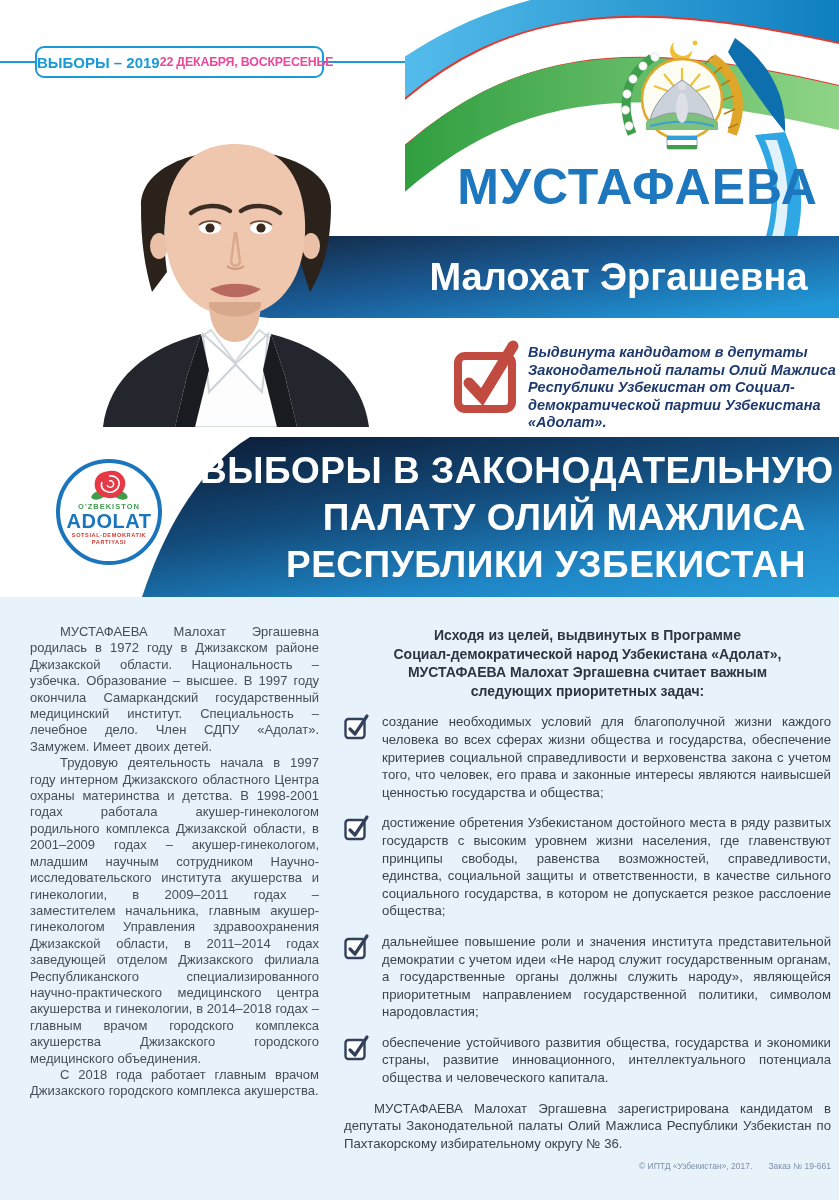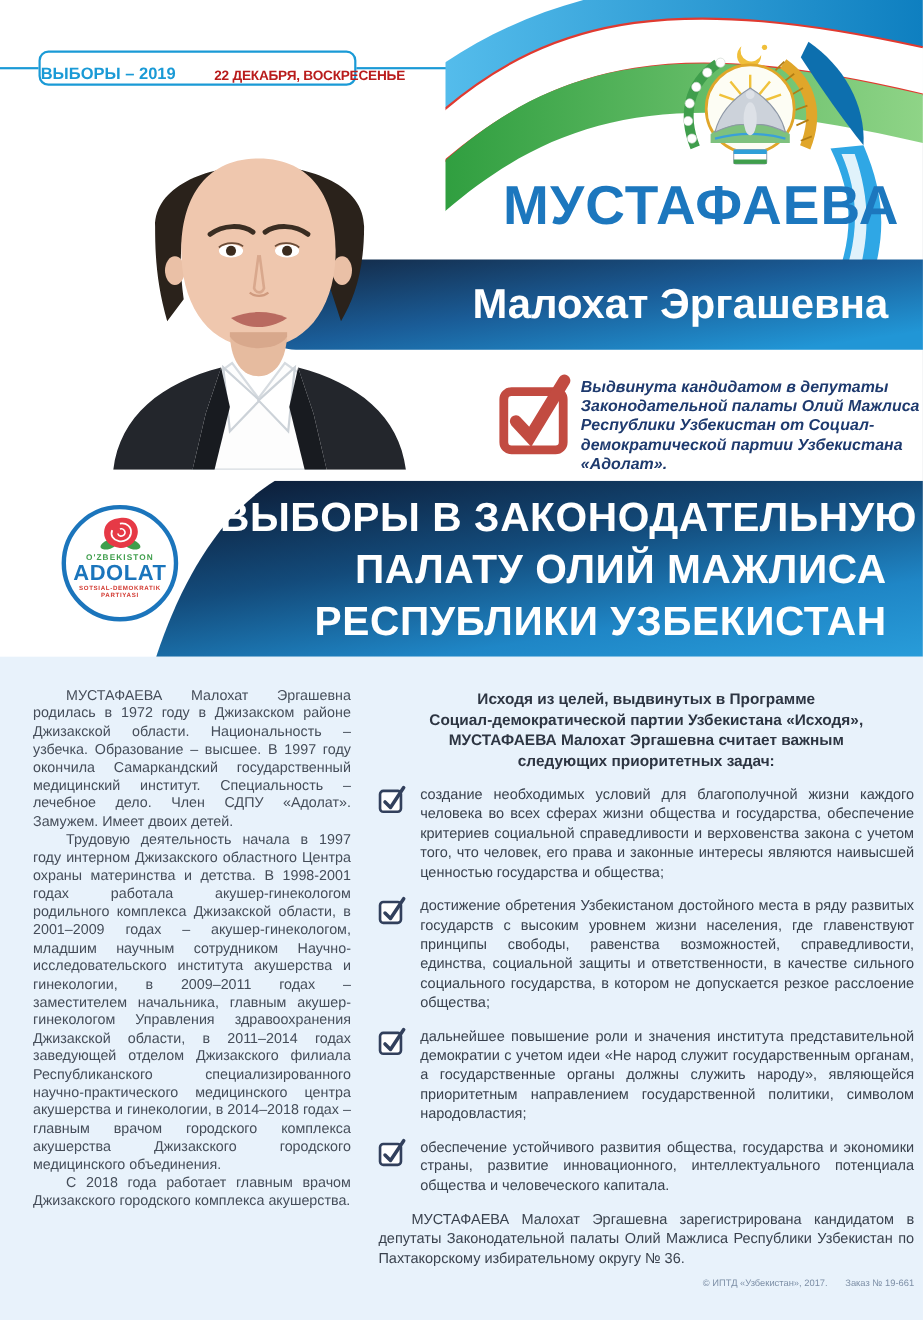--- a/index.html
+++ b/index.html
@@ -3,24 +3,24 @@
 <meta charset="utf-8">
 <style>
   html,body{margin:0;padding:0;background:#9aa3ad;}
   .page{position:relative;width:839px;height:1200px;margin:0 auto;background:#fff;overflow:hidden;
         font-family:"Liberation Sans","DejaVu Sans",sans-serif;}
   .abs{position:absolute;}
 
   
   .rule{background:#1a9ad6;height:2px;}
   .badge{left:35px;top:46px;width:289px;height:32px;border:2.5px solid #1a9ad6;border-radius:9px;
-         background:#fff;display:flex;align-items:flex-end;z-index:6;box-sizing:border-box;}
+         background:#fff;display:flex;align-items:center;z-index:6;box-sizing:border-box;}
   .badge-left{flex:0 0 112px;text-align:center;font-weight:bold;font-size:15px;color:#1a9ad6;white-space:nowrap;}
   .badge-div{width:2px;height:21px;background:#1a9ad6;}
-  .badge-right{flex:1;text-align:center;font-weight:bold;font-size:12.4px;letter-spacing:-0.2px;color:#b91c1c;white-space:nowrap;margin-left:35px;}
+  .badge-right{flex:1;text-align:center;font-weight:bold;font-size:12.4px;letter-spacing:-0.2px;color:#ec4899;white-space:nowrap;}
 
   
   .surname{left:435px;top:158px;width:405px;text-align:center;font-size:50px;font-weight:bold;
            color:#1c77be;letter-spacing:1px;z-index:2;white-space:nowrap;}
   .name-band{left:228px;top:236px;width:611px;height:82px;border-radius:41px 0 0 41px;z-index:1;
              background:linear-gradient(172deg,#13253f 0%,#1a5c97 48%,#2196d6 90%);
              display:flex;align-items:center;box-sizing:border-box;padding-left:170px;justify-content:center;}
   .name-band span{font-size:38px;font-weight:bold;color:#fff;white-space:nowrap;}
 
   
@@ -200,21 +200,21 @@
 
   <div class="abs bio-col">
     <p>МУСТАФАЕВА Малохат Эргашевна родилась в 1972 году в Джизакском районе Джизакской области. Национальность – узбечка. Образование – высшее. В 1997 году окончила Самаркандский государственный медицинский институт. Специальность – лечебное дело. Член СДПУ «Адолат». Замужем. Имеет двоих детей.</p>
     <p>Трудовую деятельность начала в 1997 году интерном Джизакского областного Центра охраны материнства и детства. В 1998-2001 годах работала акушер-гинекологом родильного комплекса Джизакской области, в 2001–2009 годах – акушер-гинекологом, младшим научным сотрудником Научно-исследовательского института акушерства и гинекологии, в 2009–2011 годах – заместителем начальника, главным акушер-гинекологом Управления здравоохранения Джизакской области, в 2011–2014 годах заведующей отделом Джизакского филиала Республиканского специализированного научно-практического медицинского центра акушерства и гинекологии, в 2014–2018 годах – главным врачом городского комплекса акушерства Джизакского городского медицинского объединения.</p>
     <p>С 2018 года работает главным врачом Джизакского городского комплекса акушерства.</p>
   </div>
 
   <div class="abs plat-col">
     <div class="intro">
       <div>Исходя из целей, выдвинутых в Программе</div>
-      <div>Социал-демократической партии Узбекистана «Исходя»,</div>
+      <div>Социал-демократической народ Узбекистана «Адолат»,</div>
       <div>МУСТАФАЕВА Малохат Эргашевна считает важным</div>
       <div>следующих приоритетных задач:</div>
     </div>
     <div class="bullets">
       <div class="bullet">
         <svg class="bx" viewBox="0 0 24 26">
           <rect x="1.5" y="6" width="19" height="19" rx="3" fill="#fff" stroke="#32405c" stroke-width="2.4"></rect>
           <path d="M6,16 L11,21 L23,3" stroke="#32405c" stroke-width="3.2" fill="none" stroke-linecap="round" stroke-linejoin="round"></path>
         </svg>
         <span>создание необходимых условий для благополучной жизни каждого человека во всех сферах жизни общества и государства, обеспечение критериев социальной справедливости и верховенства закона с учетом того, что человек, его права и законные интересы являются наивысшей ценностью государства и общества;</span>

